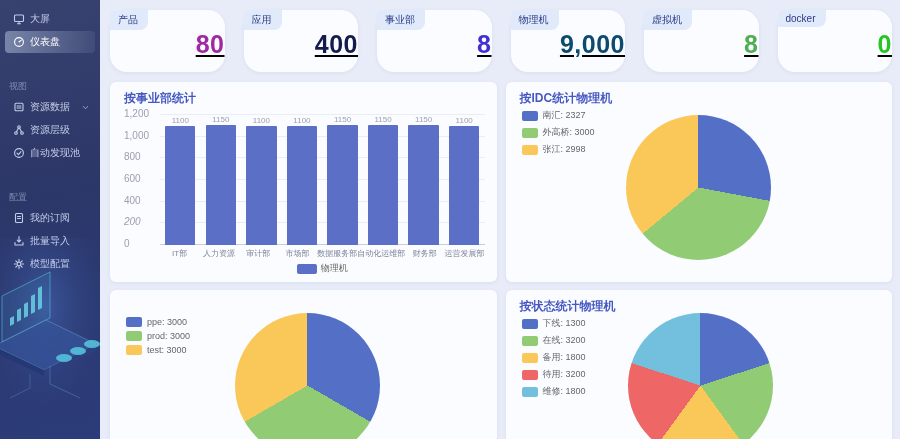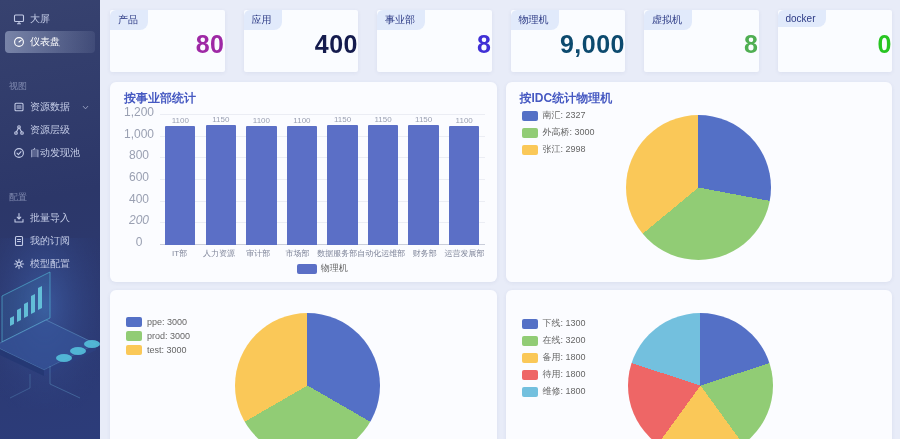--- a/index.html
+++ b/index.html
@@ -29,39 +29,39 @@
     color:#ffffff;
   }
   .side-item .chev { margin-left:auto; display:inline-flex; width:9px; height:9px; opacity:.8; }
   .side-item .chev svg { width:9px; height:9px; }
   .side-section { color:#7e88ae; font-size:9px; padding:7px 8px 2px 9px;margin-top:20px; }
   .sidebar-art { position:absolute; left:0; right:0; top:238px; height:170px; z-index:1; opacity:.95; }
   
   .main { position:absolute; left:100px; top:0; right:0; bottom:0; padding:10px 8px 0 10px; }
   .stats-row { display:flex; gap:19px; height:62px; margin-bottom:10px; }
   .stat-card {
-    position:relative; flex:1; background:#fafcff; border-radius:2px;
-    box-shadow:0 1px 4px rgba(40,60,120,.07); cursor:pointer;
+    position:relative; flex:1; background:#fafcff; border-radius:17px;
+    box-shadow:0 1px 4px rgba(40,60,120,.07); cursor:pointer;text-decoration:underline;
   }
   .stat-label {
     position:absolute; left:0; top:0;
     background:#e1eafb; color:#2c3a85; font-size:10px;
     padding:3px 10px 3px 8px; border-radius:6px 0 8px 0;
   }
   .stat-value { text-align:right; margin-top:20px; font-size:25px; font-weight:bold; letter-spacing:.5px; }
   
   .panels { display:grid; grid-template-columns:1fr 1fr; grid-template-rows:200px 200px; gap:8px 9px; }
   .panel {
     position:relative; background:#fbfcff; border-radius:6px;
     box-shadow:0 1px 4px rgba(40,60,120,.07);
   }
   .panel h3 { margin:8px 0 0 14px; font-size:12px; font-weight:bold; color:#4659c2; }
   
   .bar-chart { position:absolute; left:14px; right:12px; top:33px; height:130px; }
-  .y-label { position:absolute; left:0; width:30px; text-align:center; font-size:12px; color:#9aa0b2; }
+  .y-label { position:absolute; left:0; width:30px; text-align:left; font-size:10px; color:#9aa0b2; }
   .gridline { position:absolute; left:36px; right:0; height:1px; background:#ebedf4; }
   .gridline.zero { background:#c9cdda; }
   .bars { position:absolute; left:36px; right:0; top:0; bottom:0; display:flex; align-items:flex-end; }
   .slot { flex:1; display:flex; flex-direction:column; align-items:center; justify-content:flex-end; height:100%; }
   .bval { font-size:8px; color:#9aa0b2; margin-bottom:1px; }
   .bar-rect { width:75%; border-radius:1px 1px 0 0; }
   .x-labels { position:absolute; left:36px; right:0; top:calc(100% + 3px); display:flex; }
   .x-labels span { flex:1; text-align:center; font-size:8px; color:#7e8499; white-space:nowrap; overflow:visible; }
   .bar-legend { position:absolute; left:36px; right:0; top:calc(100% + 17px); display:flex; justify-content:center; align-items:center; gap:4px; cursor:pointer; }
   .bar-legend .chip { width:20px; height:10px; border-radius:2px; }
@@ -131,34 +131,34 @@
             <circle cx="6" cy="6" r="4.4"></circle>
             <path d="M4 6.2l1.4 1.4 2.6-2.9"></path>
           </svg>
         </span>
         <span class="lbl">自动发现池</span>
       </div>
       <div class="side-section">配置</div>
       <div class="side-item">
         <span class="icn">
           <svg viewBox="0 0 12 12" fill="none" stroke="currentColor" stroke-width="1.1" stroke-linecap="round" stroke-linejoin="round">
+            <rect x="2.5" y="1.5" width="7" height="9" rx="1"></rect>
+            <path d="M4.5 4.5h3M4.5 6.5h3"></path>
+          </svg>
+        </span>
+        <span class="lbl">我的订阅</span>
+      </div>
+      <div class="side-item">
+        <span class="icn">
+          <svg viewBox="0 0 12 12" fill="none" stroke="currentColor" stroke-width="1.1" stroke-linecap="round" stroke-linejoin="round">
             <path d="M2 7.5V10h8V7.5"></path>
             <path d="M6 1.5V7M4.2 5.2L6 7l1.8-1.8"></path>
           </svg>
         </span>
         <span class="lbl">批量导入</span>
-      </div>
-      <div class="side-item">
-        <span class="icn">
-          <svg viewBox="0 0 12 12" fill="none" stroke="currentColor" stroke-width="1.1" stroke-linecap="round" stroke-linejoin="round">
-            <rect x="2.5" y="1.5" width="7" height="9" rx="1"></rect>
-            <path d="M4.5 4.5h3M4.5 6.5h3"></path>
-          </svg>
-        </span>
-        <span class="lbl">我的订阅</span>
       </div>
       <div class="side-item">
         <span class="icn">
           <svg viewBox="0 0 12 12" fill="none" stroke="currentColor" stroke-width="1.1" stroke-linecap="round" stroke-linejoin="round">
             <circle cx="6" cy="6" r="1.9"></circle>
             <path d="M6 1.4v1.8M6 8.8v1.8M1.4 6h1.8M8.8 6h1.8M2.8 2.8l1.2 1.2M8 8l1.2 1.2M9.2 2.8L8 4M4 8L2.8 9.2"></path>
           </svg>
         </span>
         <span class="lbl">模型配置</span>
       </div>
@@ -322,36 +322,37 @@
           </div>
           <div class="leg-row">
             <span class="leg-chip" style="background: rgb(250, 200, 88);"></span>
             <span class="leg-text">test: 3000</span>
           </div>
         </div>
       <div class="pie" id="pie-env" style="background: conic-gradient(rgb(84, 112, 198) 0%, rgb(84, 112, 198) 33.33%, rgb(145, 204, 117) 33.33%, rgb(145, 204, 117) 66.67%, rgb(250, 200, 88) 66.67%, rgb(250, 200, 88) 100%);"></div>
     </section>
 
     <section class="panel" id="panel-status">
+      <h3>按状态统计物理机</h3>
       <div class="pie-legend" id="legend-status">
           <div class="leg-row">
             <span class="leg-chip" style="background: rgb(84, 112, 198);"></span>
             <span class="leg-text">下线: 1300</span>
           </div>
           <div class="leg-row">
             <span class="leg-chip" style="background: rgb(145, 204, 117);"></span>
             <span class="leg-text">在线: 3200</span>
           </div>
           <div class="leg-row">
             <span class="leg-chip" style="background: rgb(250, 200, 88);"></span>
             <span class="leg-text">备用: 1800</span>
           </div>
           <div class="leg-row">
             <span class="leg-chip" style="background: rgb(238, 102, 102);"></span>
-            <span class="leg-text">待用: 1800</span>
+            <span class="leg-text">待用: 3200</span>
           </div>
           <div class="leg-row">
             <span class="leg-chip" style="background: rgb(115, 192, 222);"></span>
             <span class="leg-text">维修: 1800</span>
           </div>
         </div>
       <div class="pie" id="pie-status" style="background: conic-gradient(rgb(84, 112, 198) 0%, rgb(84, 112, 198) 20%, rgb(145, 204, 117) 20%, rgb(145, 204, 117) 40%, rgb(250, 200, 88) 40%, rgb(250, 200, 88) 60%, rgb(238, 102, 102) 60%, rgb(238, 102, 102) 80%, rgb(115, 192, 222) 80%, rgb(115, 192, 222) 100%);"></div>
     </section>
   </div>
 </main>

